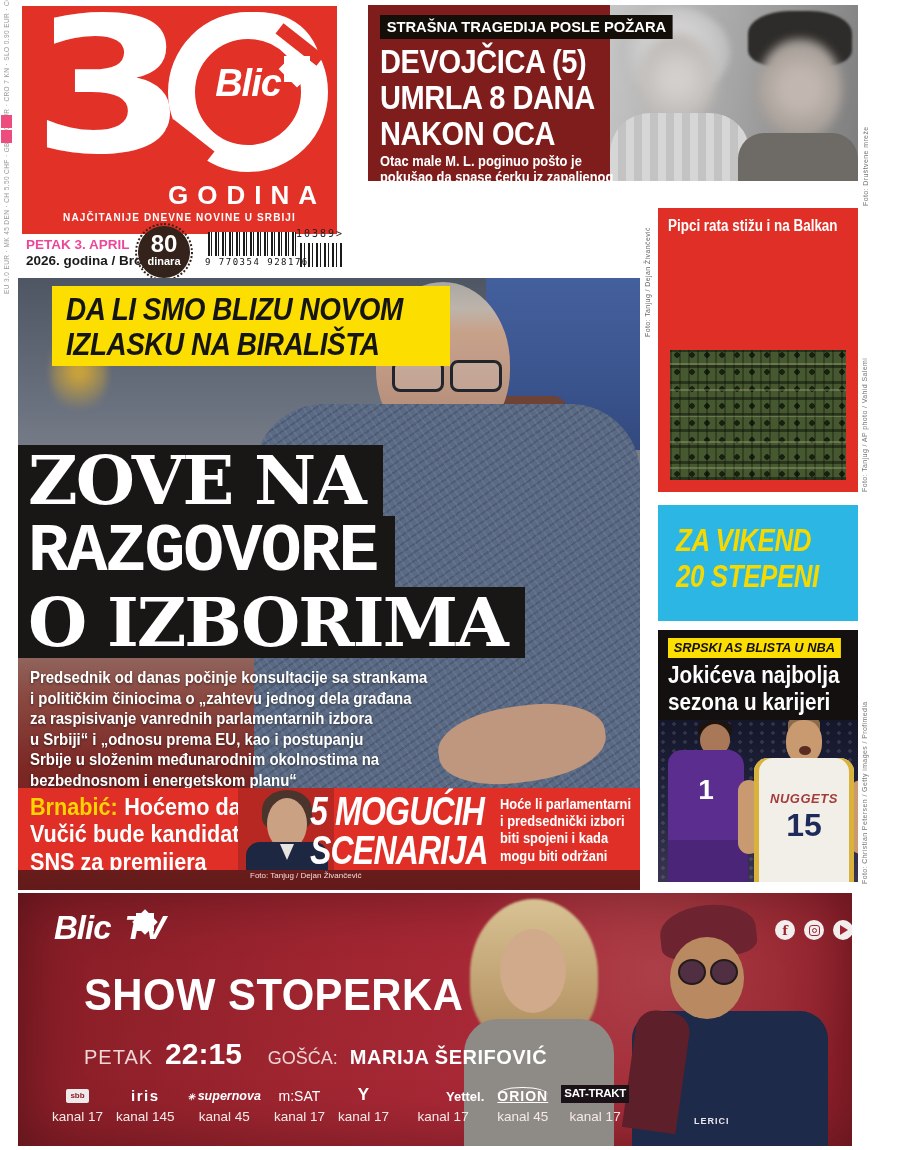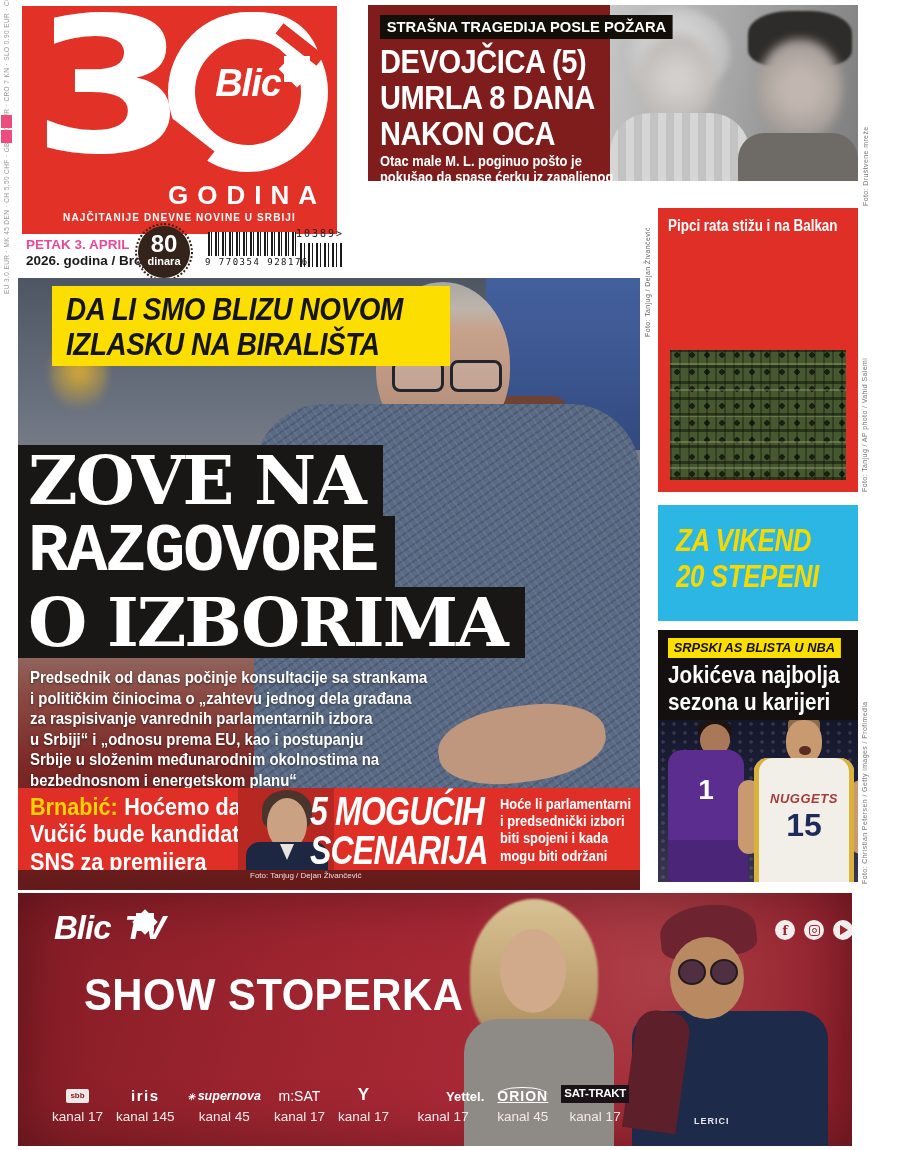--- a/index.html
+++ b/index.html
@@ -416,20 +416,26 @@
         </div>
       <div class="soc">
           <span class="ig-glyph"></span>
         </div>
       <div class="soc">
           <span class="yt-glyph"></span>
         </div>
     </div>
 
     <div class="abs show-title">SHOW STOPERKA</div>
+    <div class="abs schedule">
+      <span class="sch-day">PETAK</span>
+      <span class="sch-time">22:15</span>
+      <span class="sch-guest-label">GOŠĆA:</span>
+      <span class="sch-guest">MARIJA ŠERIFOVIĆ</span>
+    </div>
 
     <div class="abs channels">
       <div class="ch">
         <span class="ch-logo lg-sbb">sbb</span>
         <span class="ch-name">kanal 17</span>
       </div>
       <div class="ch">
         <span class="ch-logo lg-iris">iris</span>
         <span class="ch-name">kanal 145</span>
       </div>

